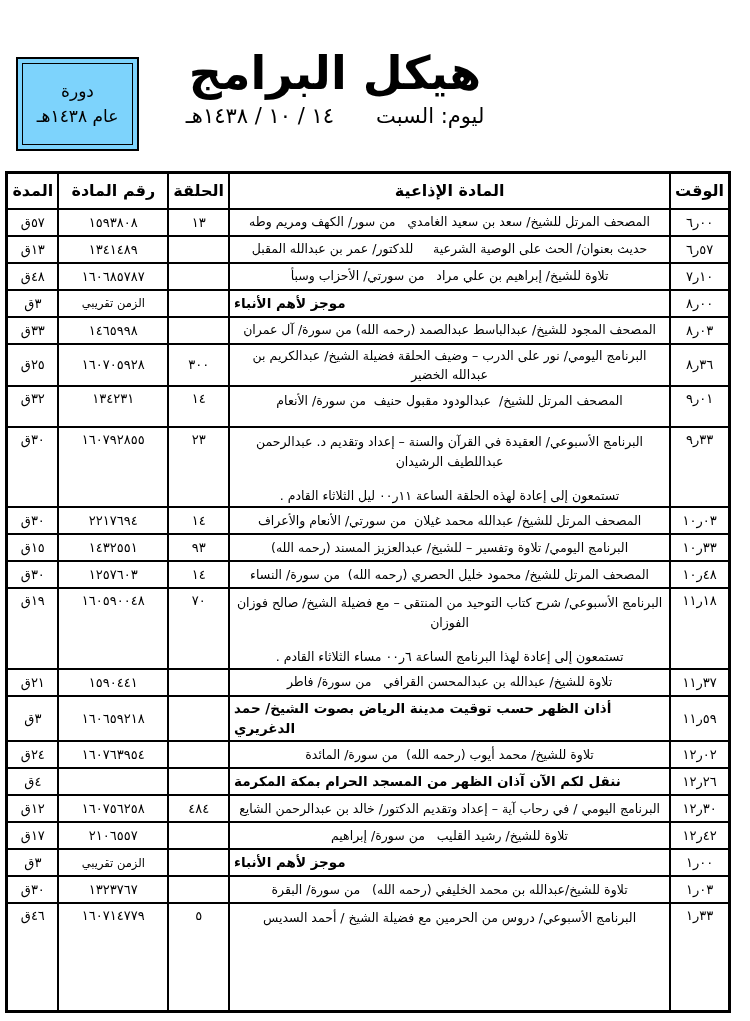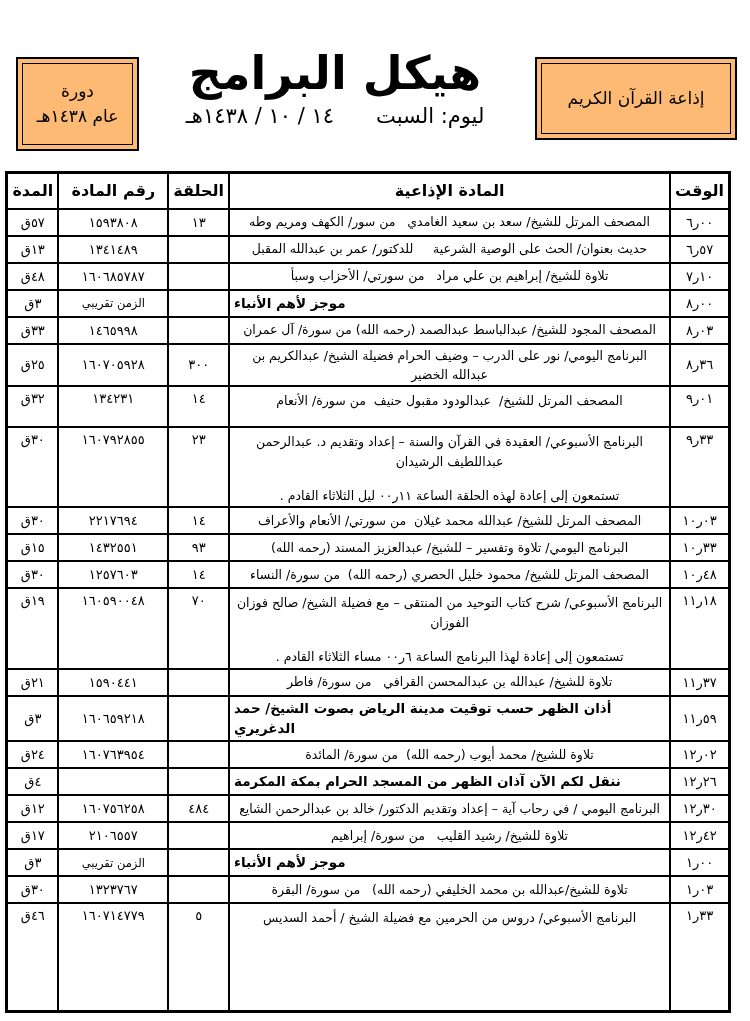--- a/index.html
+++ b/index.html
@@ -5,21 +5,21 @@
   html,body{margin:0;padding:0;background:#e8e8e8;}
   .page{
     position:relative;width:750px;height:1021px;margin:0 auto;background:#ffffff;
     font-family:"DejaVu Sans",sans-serif;color:#000;direction:rtl;overflow:hidden;
   }
   .bismillah{
     position:absolute;top:20px;left:0;right:0;text-align:center;
     font-size:10.5px;color:#222;
   }
   
-  .dbox{position:absolute;border:2px solid #000;padding:4px;box-sizing:border-box;background:#fdba74;}
+  .dbox{position:absolute;border:2px solid #000;padding:4px;box-sizing:border-box;background:#7dd3fc;}
   .dbox-inner{
     border:1px solid #000;height:100%;box-sizing:border-box;
     display:flex;flex-direction:column;align-items:center;justify-content:center;
     text-align:center;font-size:17px;line-height:1.5;
   }
   .station-box{top:57px;right:13px;width:202px;height:83px;}
   .session-box{top:57px;left:16px;width:123px;height:94px;}
   .title-wrap{position:absolute;top:46px;left:140px;right:220px;text-align:center;}
   .main-title{font-size:46px;font-weight:bold;line-height:1.2;white-space:nowrap;}
   .subtitle{margin-top:3px;font-size:21px;white-space:nowrap;display:flex;justify-content:center;gap:42px;direction:rtl;}
@@ -49,25 +49,20 @@
   tbody tr:nth-child(8) td,tbody tr:nth-child(12) td{height:57px;vertical-align:top;padding-top:4px;}
   tbody tr:nth-child(21) td{height:108px;}
   bdo{unicode-bidi:bidi-override;}
 </style>
 </head>
 <body>
 
 <div class="page">
 
 
-  <div class="dbox station-box">
-    <div class="dbox-inner">
-      <span>إذاعة القرآن الكريم</span>
-    </div>
-  </div>
 
   <div class="title-wrap">
     <div class="main-title">هيكل البرامج</div>
     <div class="subtitle">
       <span>ليوم: السبت</span>
       <span>١٤ / ١٠ / ١٤٣٨هـ</span>
     </div>
   </div>
 
   <div class="dbox session-box">
@@ -136,21 +131,21 @@
           <td class="c-mat">
             <div class="m1">المصحف المجود للشيخ/ عبدالباسط عبدالصمد (رحمه الله) من سورة/ آل عمران</div>
           </td>
           <td class="c-ep"></td>
           <td class="c-num">١٤٦٥٩٩٨</td>
           <td class="c-dur">٣٣ق</td>
         </tr>
         <tr>
           <td class="c-time"><bdo dir="ltr">٨ر٣٦</bdo></td>
           <td class="c-mat">
-            <div class="m1">البرنامج اليومي/ نور على الدرب – وضيف الحرام فضيلة الشيخ/ عبدالكريم بن عبدالله الخضير</div>
+            <div class="m1">البرنامج اليومي/ نور على الدرب – وضيف الحلقة فضيلة الشيخ/ عبدالكريم بن عبدالله الخضير</div>
           </td>
           <td class="c-ep">٣٠٠</td>
           <td class="c-num">١٦٠٧٠٥٩٢٨</td>
           <td class="c-dur">٢٥ق</td>
         </tr>
         <tr>
           <td class="c-time"><bdo dir="ltr">٩ر٠١</bdo></td>
           <td class="c-mat">
             <div class="m1">المصحف المرتل للشيخ/&nbsp; عبدالودود مقبول حنيف&nbsp; من سورة/ الأنعام</div>
           </td>

